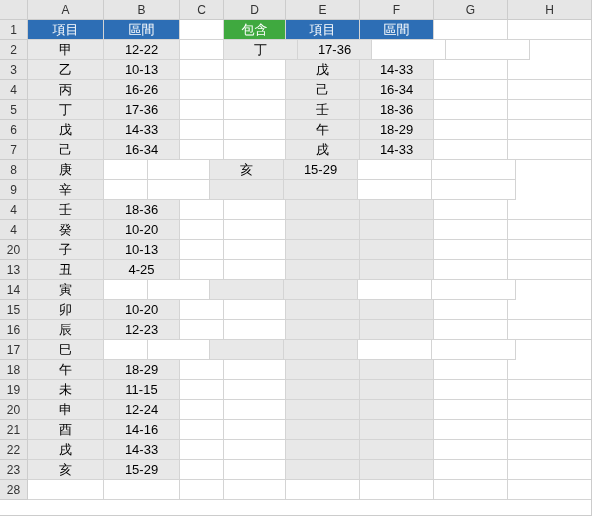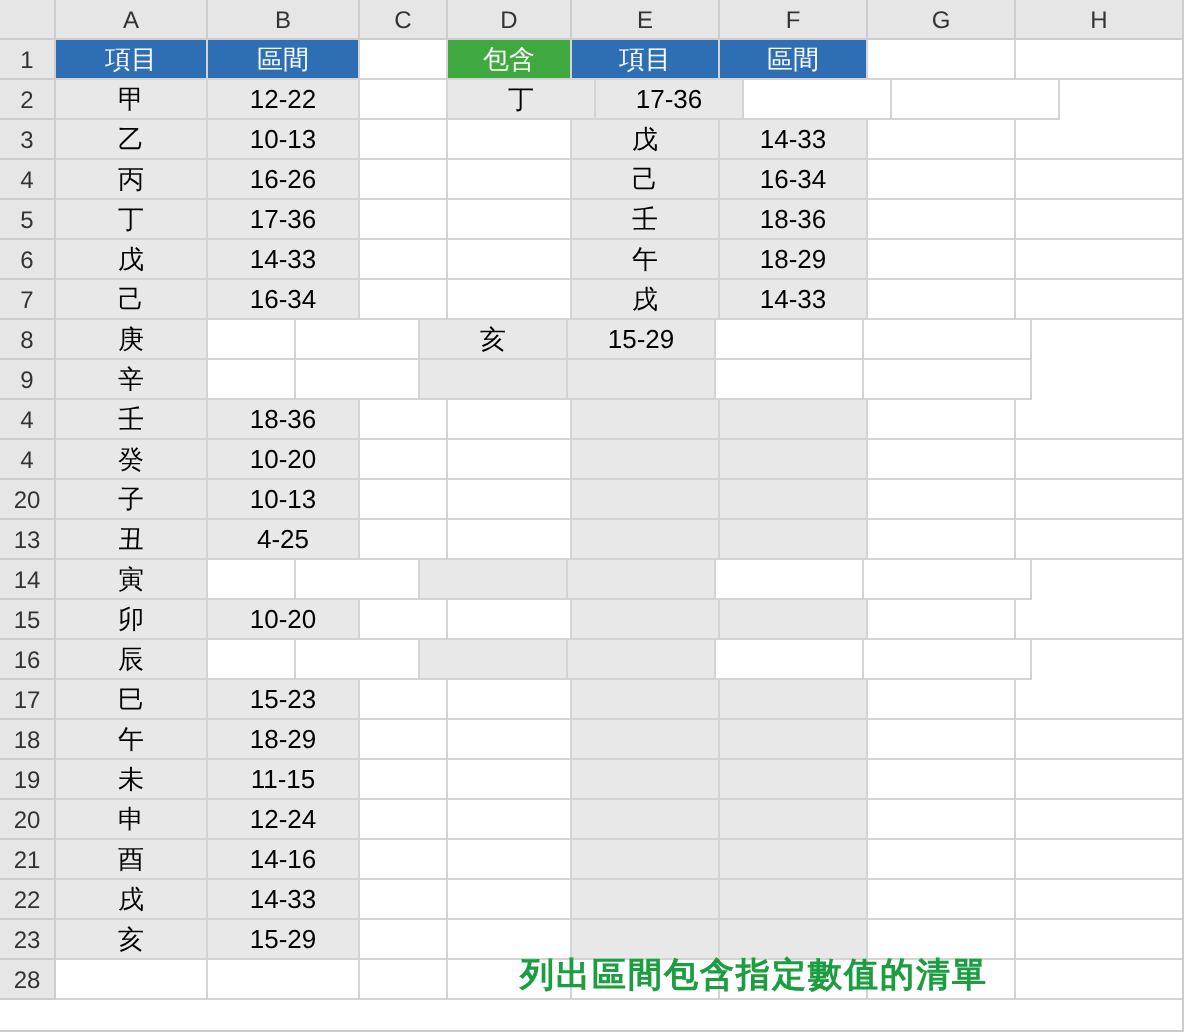--- a/index.html
+++ b/index.html
@@ -203,30 +203,30 @@
         <div class="cell fill-gray" style="width: 76px;">10-20</div>
         <div class="cell" style="width: 44px;"></div>
         <div class="cell" style="width: 62px;"></div>
         <div class="cell fill-gray" style="width: 74px;"></div>
         <div class="cell fill-gray" style="width: 74px;"></div>
         <div class="cell" style="width: 74px;"></div>
         <div class="cell" style="width: 84px;"></div>
       </div>
       <div class="grid-row">
         <div class="cell fill-gray" style="width: 76px;">辰</div>
+        <div class="cell fill-gray" style="width: 76px;">12-23</div>
         <div class="cell" style="width: 44px;"></div>
         <div class="cell" style="width: 62px;"></div>
         <div class="cell fill-gray" style="width: 74px;"></div>
         <div class="cell fill-gray" style="width: 74px;"></div>
         <div class="cell" style="width: 74px;"></div>
         <div class="cell" style="width: 84px;"></div>
       </div>
       <div class="grid-row">
         <div class="cell fill-gray" style="width: 76px;">巳</div>
-        <div class="cell fill-gray" style="width: 76px;">15-23</div>
         <div class="cell" style="width: 44px;"></div>
         <div class="cell" style="width: 62px;"></div>
         <div class="cell fill-gray" style="width: 74px;"></div>
         <div class="cell fill-gray" style="width: 74px;"></div>
         <div class="cell" style="width: 74px;"></div>
         <div class="cell" style="width: 84px;"></div>
       </div>
       <div class="grid-row">
         <div class="cell fill-gray" style="width: 76px;">午</div>
         <div class="cell fill-gray" style="width: 76px;">18-29</div>
@@ -291,14 +291,13 @@
         <div class="cell" style="width: 76px;"></div>
         <div class="cell" style="width: 76px;"></div>
         <div class="cell" style="width: 44px;"></div>
         <div class="cell" style="width: 62px;"></div>
         <div class="cell" style="width: 74px;"></div>
         <div class="cell" style="width: 74px;"></div>
         <div class="cell" style="width: 74px;"></div>
         <div class="cell" style="width: 84px;"></div>
       </div>
     </div>
-  <div class="footer-text">列出區間包含指定數值的清單</div>
 </div>
 
 </body></html>

